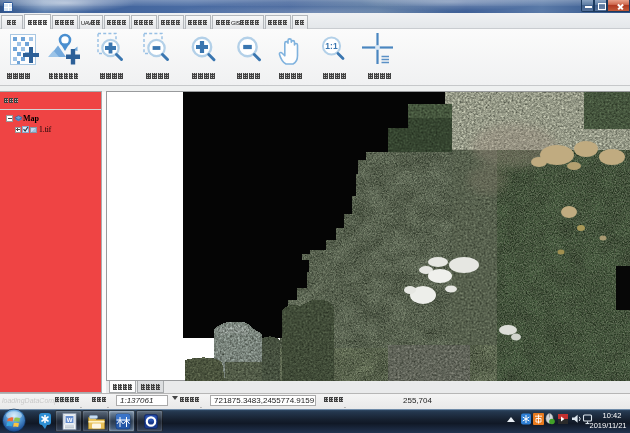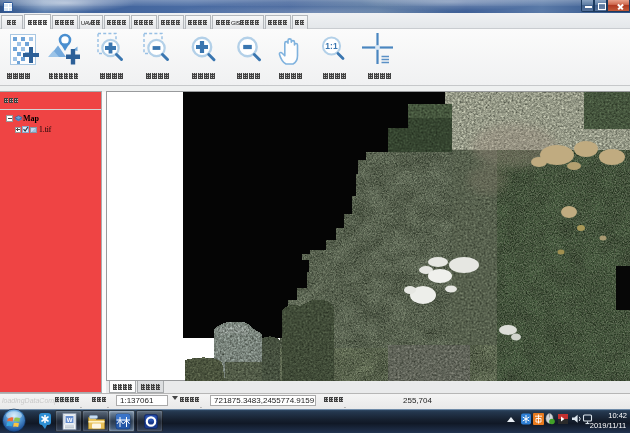--- a/index.html
+++ b/index.html
@@ -349,21 +349,21 @@
     <span class="ck c45" style="margin:3px 0 0 3px;"><b></b><b></b><b></b><b></b></span>
   </div>
 <div class="abs dtab" style="left:137px;width:27px;">
     <span class="ck c45" style="margin:3px 0 0 3px;"><b></b><b></b><b></b><b></b></span>
   </div>
 
 <div id="statusbar" class="abs"></div>
 <div class="abs" style="left:2px;top:397px;font-size:7px;color:#c9c9c9;font-style:italic;">loadingDataCompleted</div>
 <div class="abs" style="left:55px;top:397px;"><span class="ck c4"><b></b><b></b><b></b><b></b><b></b></span><span style="font-size:7px;color:#222;">:</span></div>
 <div class="abs" style="left:92px;top:397px;"><span class="ck c4"><b></b><b></b><b></b></span><span style="font-size:7px;color:#222;">:</span></div>
-<div class="abs sbox" style="left:116px;width:52px;padding-left:3px;">1:137061</div>
+<div class="abs sbox" style="left:116px;width:52px;padding-left:3px;font-style:italic;">1:137061</div>
 <div class="abs" style="left:172px;top:396px;width:0;height:0;border-left:3px solid transparent;border-right:3px solid transparent;border-top:4px solid #444;"></div>
 <div class="abs" style="left:180px;top:397px;"><span class="ck c4"><b></b><b></b><b></b><b></b></span><span style="font-size:7px;color:#222;">:</span></div>
 <div class="abs sbox" style="left:210px;width:106px;padding-left:3px;">721875.3483,2455774.9159</div>
 <div class="abs" style="left:324px;top:397px;"><span class="ck c4"><b></b><b></b><b></b><b></b></span><span style="font-size:7px;color:#222;">:</span></div>
 <div class="abs stext" style="left:403px;top:396px;">255,704</div>
 
 <div id="taskbar" class="abs"></div>
 
 <svg class="abs" style="left:1px;top:408px;" width="26" height="25" viewBox="0 0 26 25">
   <defs>
@@ -462,14 +462,14 @@
 
   <g fill="#dde6ee">
       <path d="M51 5.5 h2.4 l3.2-2.8 v8 l-3.2-2.8 h-2.4 z"></path>
     </g>
   <path d="M58.2 4.8 q2 2 0 4.2" stroke="#dde6ee" stroke-width="1" fill="none"></path>
 
   <rect x="62.5" y="3" width="8" height="6" rx="1" fill="none" stroke="#dde6ee" stroke-width="1.1"></rect>
   <path d="M64.5 11.5 h4" stroke="#dde6ee" stroke-width="1.2"></path>
   <path d="M66.5 9.5 v2" stroke="#dde6ee" stroke-width="1"></path>
 </svg>
-<div class="abs" style="left:597px;top:411px;width:30px;text-align:right;font-size:7.5px;color:#fff;">10:42</div>
-<div class="abs" style="left:588px;top:421px;width:40px;text-align:center;font-size:7.5px;color:#fff;">2019/11/11</div>
+<div class="abs" style="left:597px;top:411px;width:30px;text-align:center;font-size:7.5px;color:#fff;">10:42</div>
+<div class="abs" style="left:588px;top:421px;width:40px;text-align:center;font-size:7.5px;color:#fff;">2019/11/21</div>
 
 </body></html>

